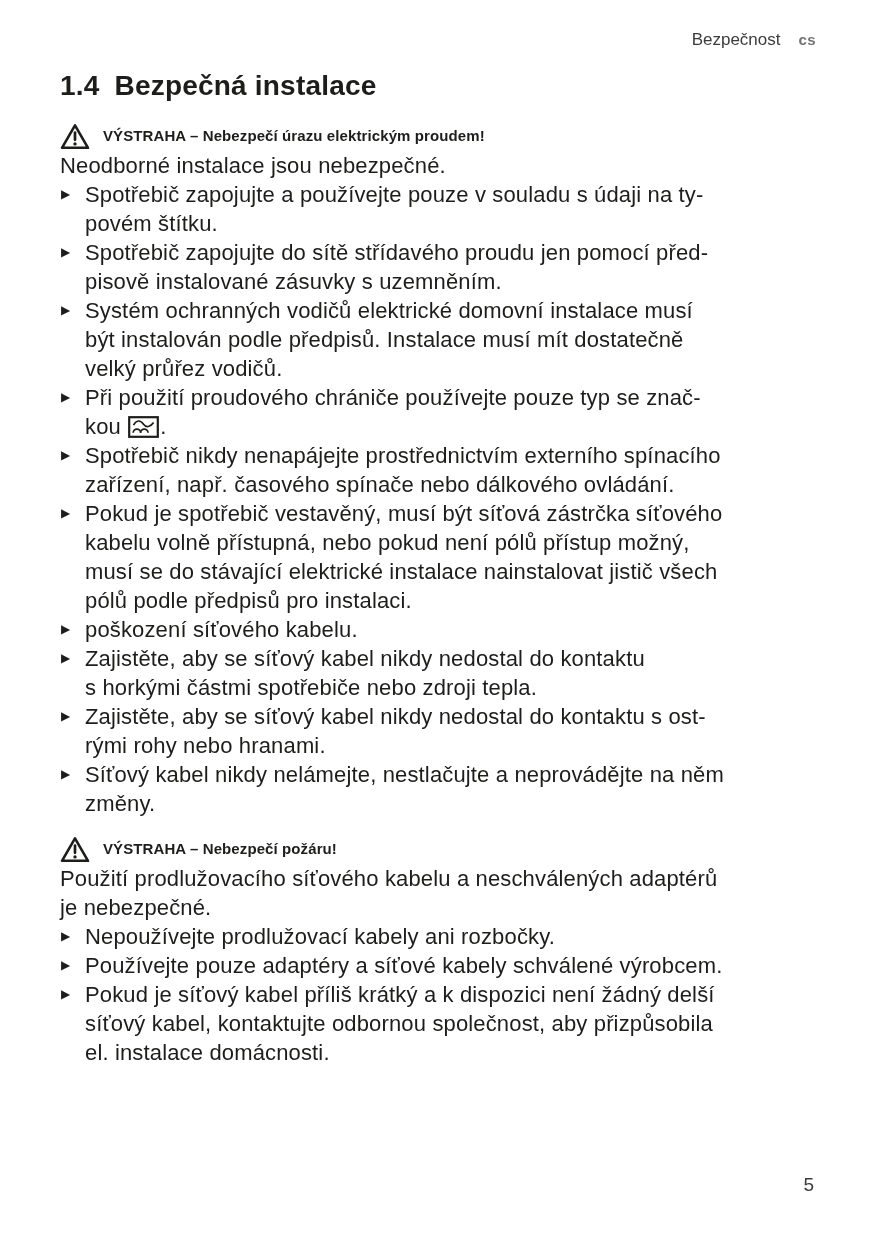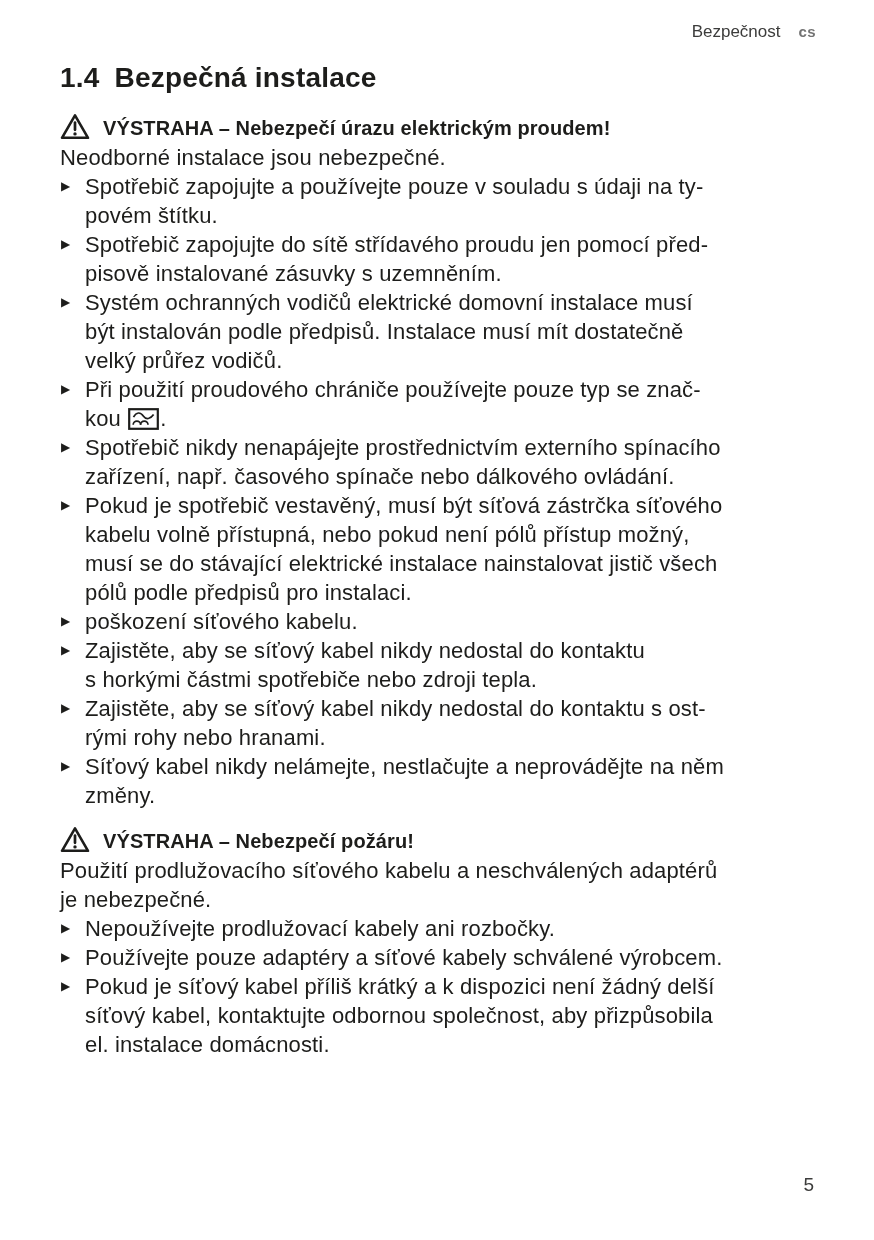--- a/index.html
+++ b/index.html
@@ -6,42 +6,42 @@
   html, body { background: #ffffff; }
   body {
     width: 874px; height: 1240px;
     position: relative;
     font-family: "Liberation Sans", sans-serif;
     color: #1d1d1b;
     overflow: hidden;
   }
   .page {
     position: absolute; inset: 0;
-    padding: 22px 58px 0 60px;
+    padding: 30px 58px 0 60px;
     background: #ffffff;
   }
   .header {
     display: flex; justify-content: flex-end; align-items: baseline;
     gap: 18px;
     font-size: 17px; color: #3c3c3b;
     line-height: 20px;
   }
   .header .lang {
     font-weight: bold; font-size: 15px; color: #737373; letter-spacing: 0.4px;
   }
   .section-title {
     display: flex; gap: 15px;
     margin-top: 21px; margin-bottom: 20px;
     font-size: 28px; font-weight: bold; line-height: 30px;
     letter-spacing: 0.2px;
   }
   .warning-heading {
-    display: flex; gap: 13px;
+    display: flex; align-items: center; gap: 13px;
     margin-top: 16px;
-    font-size: 20px; font-weight: bold; line-height: 30px;
+    font-size: 15px; font-weight: bold; line-height: 30px;
     letter-spacing: 0.1px;
     white-space: nowrap;
   }
   .warning-heading svg { flex: 0 0 auto; display: block; }
   .paragraph, .bullet-lines {
     font-size: 22px; line-height: 29px; letter-spacing: 0.15px;
   }
   .bullet-item { display: flex; align-items: flex-start; }
   .bullet-marker {
     flex: 0 0 25px;

